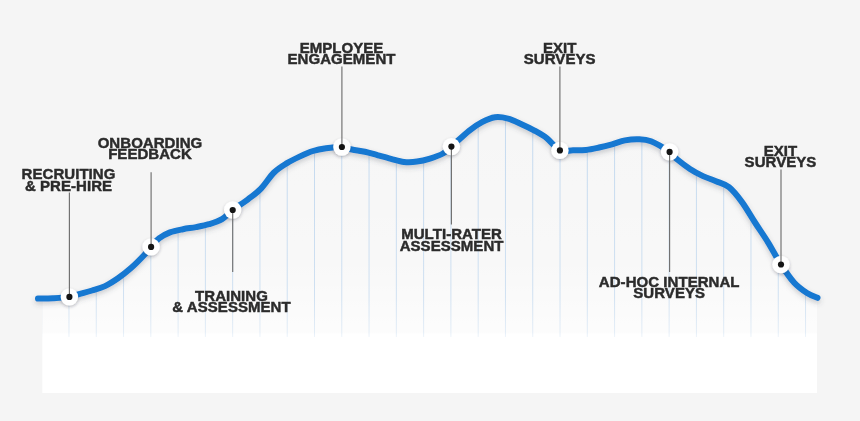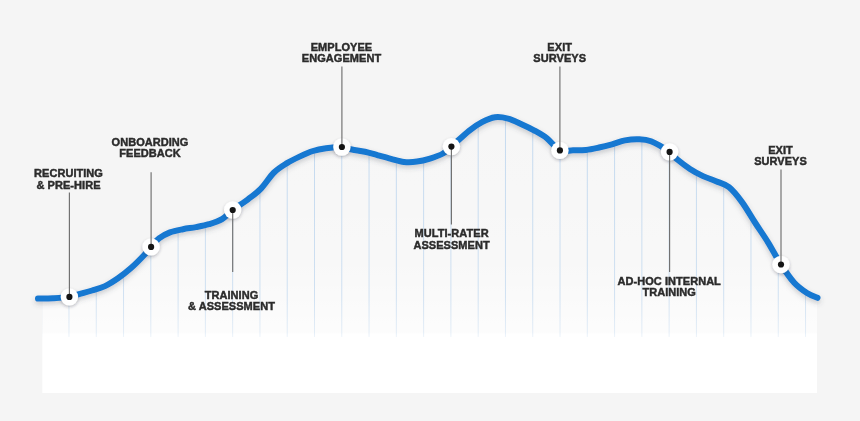--- a/index.html
+++ b/index.html
@@ -1,20 +1,20 @@
 <!DOCTYPE html>
 <html><head>
 <meta charset="utf-8">
 <style>
   html,body{margin:0;padding:0;}
   body{width:860px;height:421px;overflow:hidden;background:#f5f5f5;
        font-family:"Liberation Sans",sans-serif;-webkit-font-smoothing:antialiased;}
   #stage{position:relative;width:860px;height:421px;}
   #chart-svg{position:absolute;left:0;top:0;}
-  .lbl{position:absolute;left:0;width:260px;font-weight:bold;font-size:11px;
+  .lbl{position:absolute;left:0;width:260px;font-weight:bold;font-size:15px;
        line-height:11.4px;letter-spacing:.05px;color:#2b2b2b;text-align:center;
        white-space:pre;-webkit-text-stroke:0.45px #2b2b2b;}
 </style>
 </head>
 <body>
 
 <div id="stage">
   <svg id="chart-svg" width="860" height="421">
       <defs>
         <linearGradient id="fillGrad" x1="0" y1="112" x2="0" y2="340" gradientUnits="userSpaceOnUse">
@@ -124,17 +124,17 @@
 FEEDBACK</div>
     <div class="lbl" style="top: 290px; transform: translateX(101.5px);">TRAINING
 &amp; ASSESSMENT</div>
     <div class="lbl" style="top: 41.9px; transform: translateX(211.5px);">EMPLOYEE
 ENGAGEMENT</div>
     <div class="lbl" style="top: 228.3px; transform: translateX(321.6px);">MULTI-RATER
 ASSESSMENT</div>
     <div class="lbl" style="top: 41.7px; transform: translateX(429.7px);">EXIT
 SURVEYS</div>
     <div class="lbl" style="top: 276px; transform: translateX(539.2px);">AD-HOC INTERNAL
-TRAINING</div>
+SURVEYS</div>
     <div class="lbl" style="top: 145px; transform: translateX(650.5px);">EXIT
 SURVEYS</div>
   </div>
 </div>
 
 </body></html>

